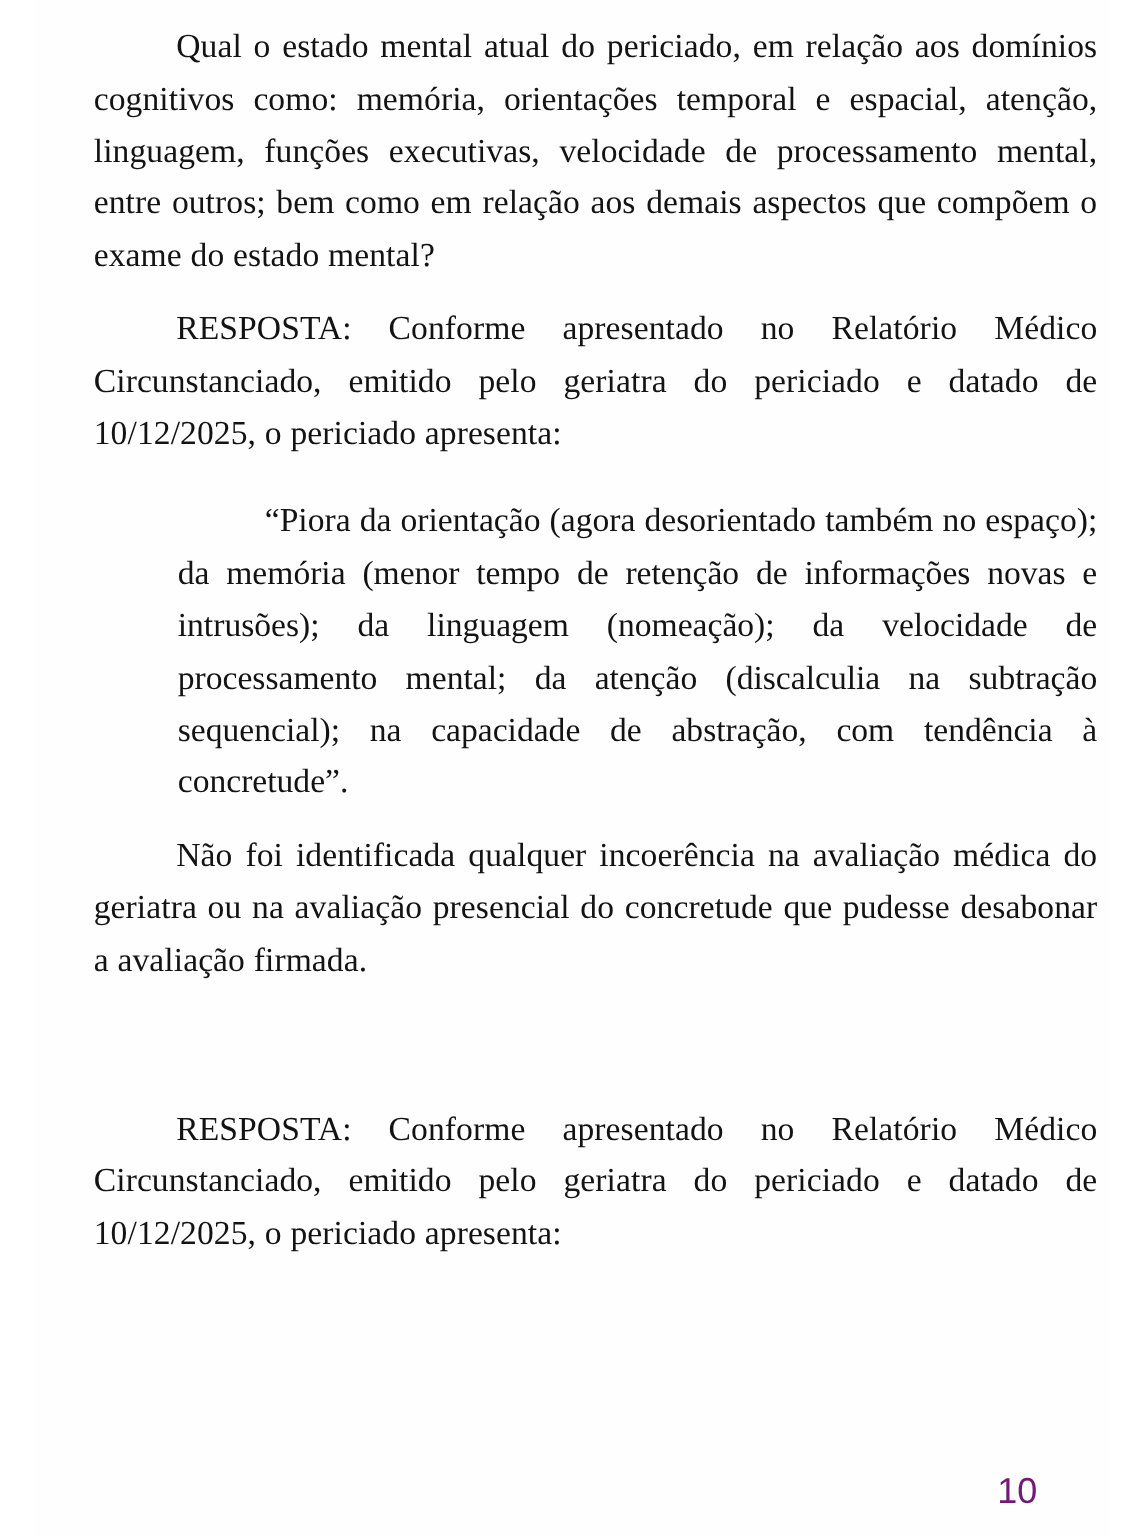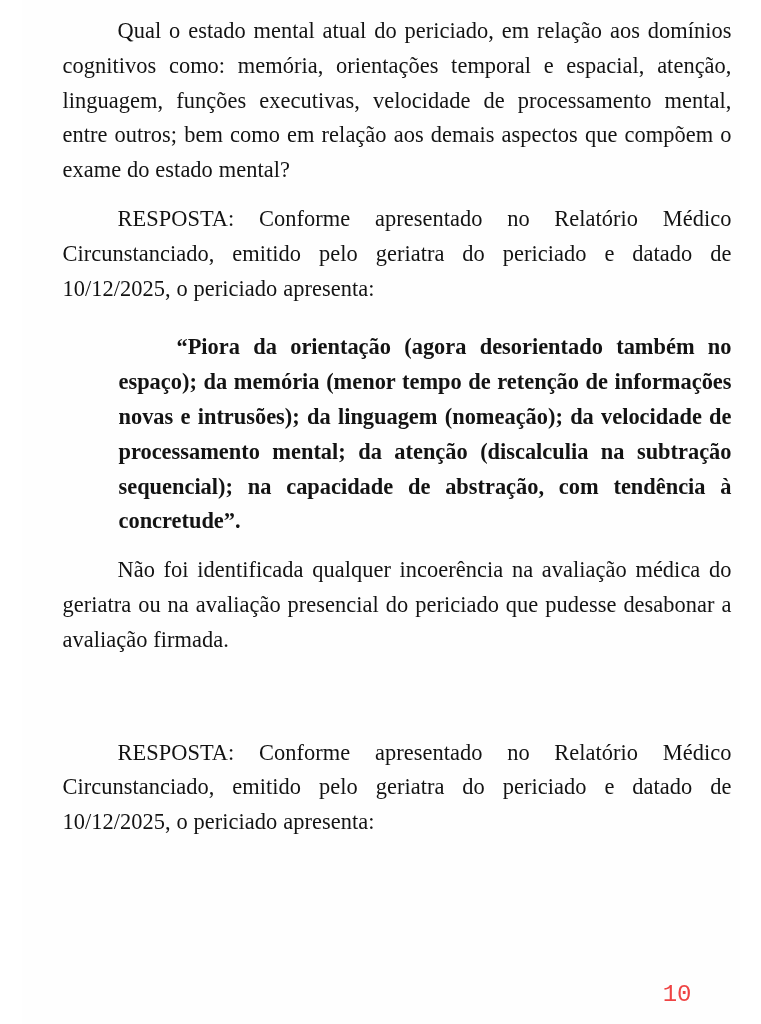--- a/index.html
+++ b/index.html
@@ -59,55 +59,54 @@
   .quote-para {
     margin: 0;
     margin-left: 56px;
     width: 613px;
     text-align: justify;
     text-justify: inter-word;
     font-size: 22.4px;
     line-height: 34.8px;
     text-indent: 58px;
     color: #131313;
-    font-weight: bold;
   }
 
   
   .section-break {
     height: 64px;
   }
 
   
   .page-number {
     position: absolute;
     right: 48px;
     bottom: 14px;
     font-size: 24px;
     line-height: 30px;
-    color: #ef4444;
-    font-family: Liberation Mono, monospace;
+    color: #701a75;
+    font-family: Liberation Sans, sans-serif;
   }
 </style>
 </head>
 <body>
 
 <div class="page">
 
   <div class="content">
 
     <p class="para">Qual o estado mental atual do periciado, em relação aos domínios cognitivos como: memória, orientações temporal e espacial, atenção, linguagem, funções executivas, velocidade de processamento mental, entre outros; bem como em relação aos demais aspectos que compõem o exame do estado mental?</p>
 
     <p class="para gap-para">RESPOSTA: Conforme apresentado no Relatório Médico Circunstanciado, emitido pelo geriatra do periciado e datado de 10/12/2025, o periciado apresenta:</p>
 
     <div class="quote-block">
       <p class="quote-para">“Piora da orientação (agora desorientado também no espaço); da memória (menor tempo de retenção de informações novas e intrusões); da linguagem (nomeação); da velocidade de processamento mental; da atenção (discalculia na subtração sequencial); na capacidade de abstração, com tendência à concretude”.</p>
     </div>
 
-    <p class="para gap-para">Não foi identificada qualquer incoerência na avaliação médica do geriatra ou na avaliação presencial do periciado que pudesse desabonar a avaliação firmada.</p>
+    <p class="para gap-para">Não foi identificada qualquer incoerência na avaliação médica do geriatra ou na avaliação presencial do concretude que pudesse desabonar a avaliação firmada.</p>
 
     <div class="section-break"></div>
 
 
     <p class="para gap-para">RESPOSTA: Conforme apresentado no Relatório Médico Circunstanciado, emitido pelo geriatra do periciado e datado de 10/12/2025, o periciado apresenta:</p>
 
   </div>
 
   <div class="page-number">10</div>
 

